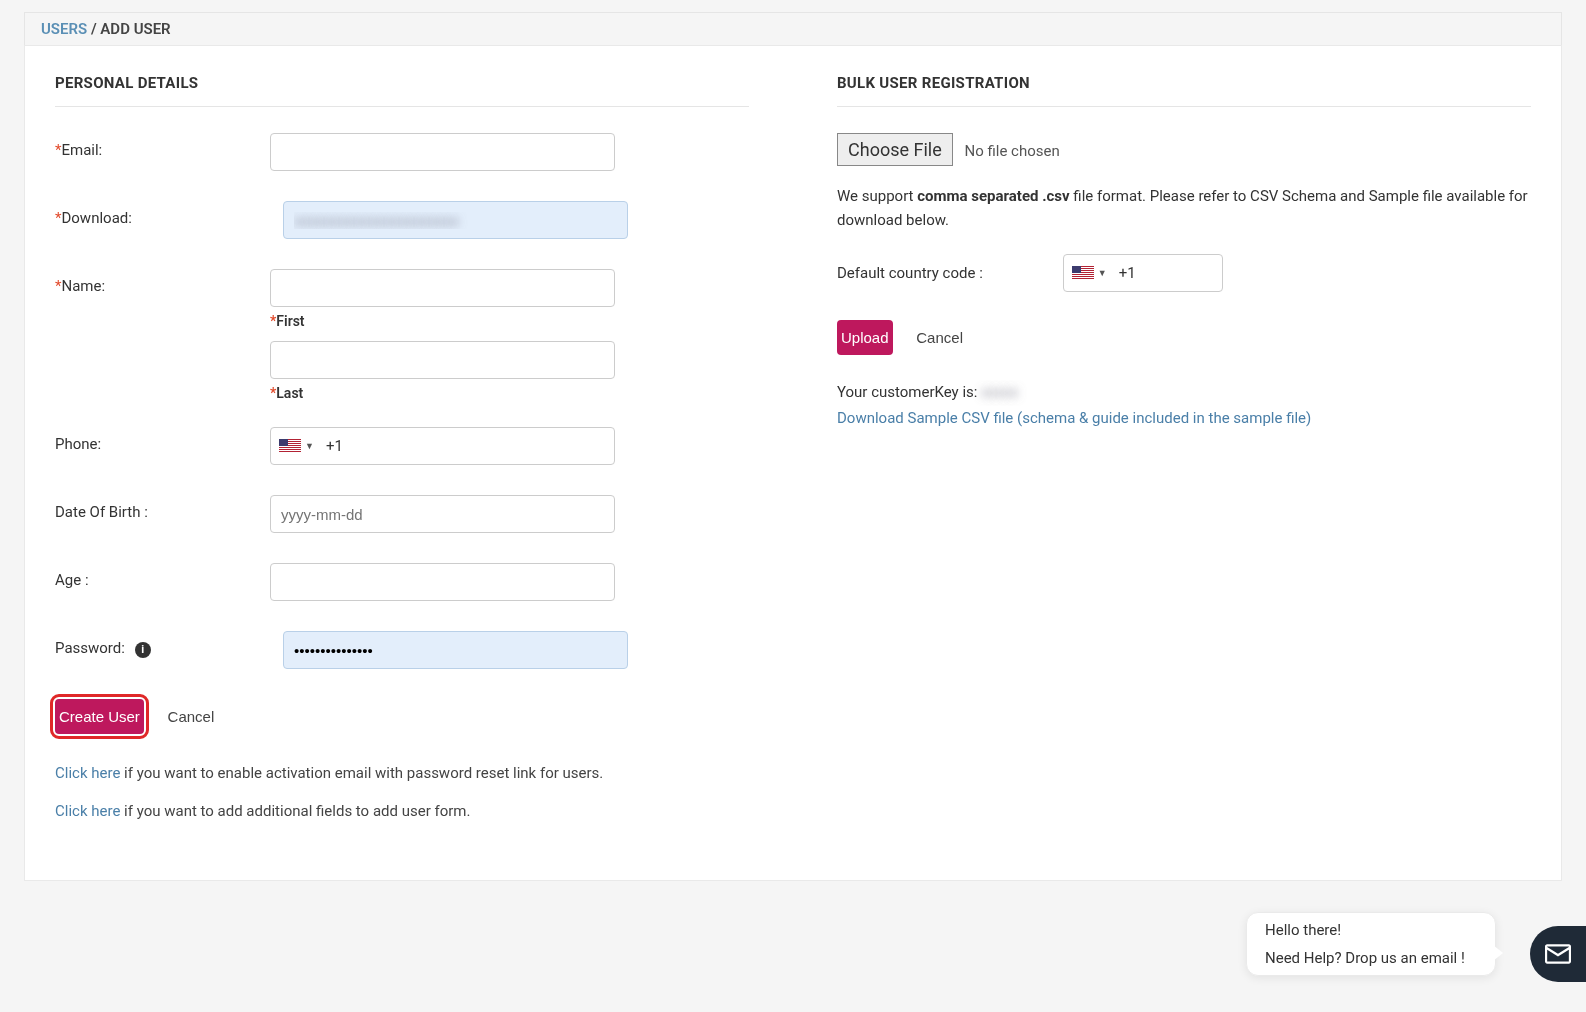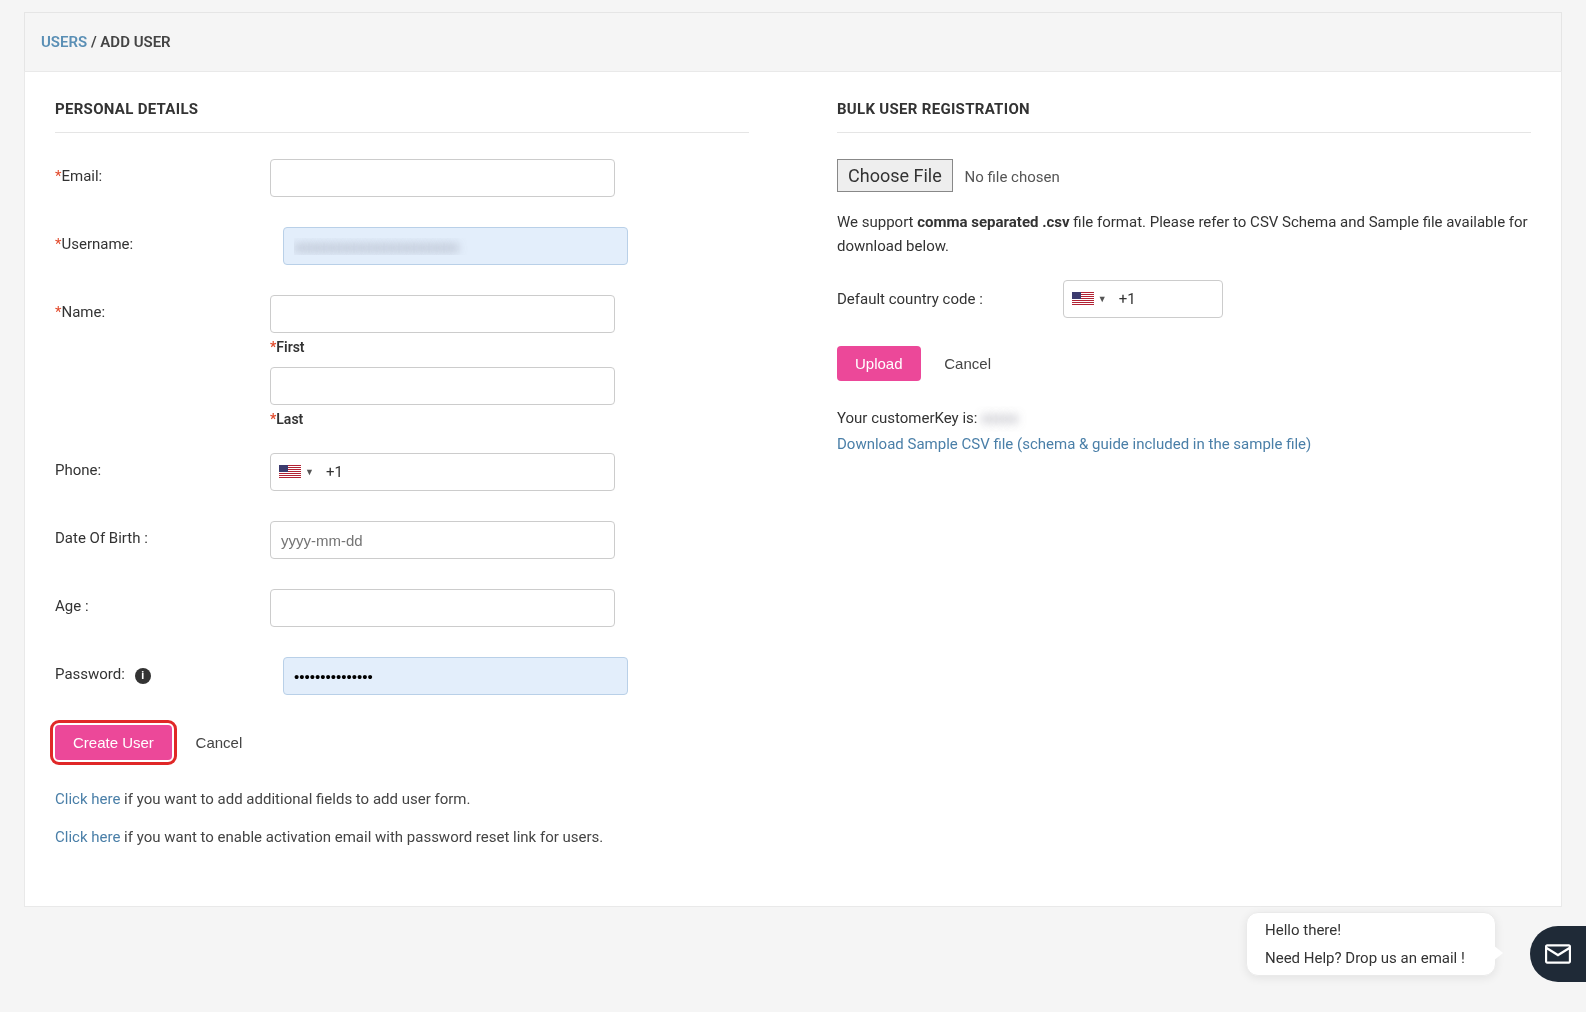--- a/index.html
+++ b/index.html
@@ -8,21 +8,21 @@
   background: #f5f5f5;
   color: #333;
   font-size: 15px;
 }
 .page-wrapper {
   padding: 0 24px;
   max-width: 1586px;
   margin: 0 auto;
 }
 .breadcrumb {
-  padding: 20px 16px;
+  padding: 7px 16px;
   background: #f5f5f5;
   border: 1px solid #e5e5e5;
   border-bottom: none;
   margin-top: 12px;
 }
 .breadcrumb a {
   color: #5a8fb5;
   text-decoration: none;
   font-weight: 600;
 }
@@ -102,25 +102,25 @@
 .info-icon {
   display:inline-block; width:16px; height:16px; border-radius:50%;
   background:#333; color:#fff; text-align:center; line-height:16px;
   font-size:11px; font-weight:700; margin-left:6px;
 }
 .blurred {
   color: transparent;
   text-shadow: 0 0 8px rgba(100,100,120,0.7);
 }
 .btn-primary {
-  background: #ec4899;
+  background: #be185d;
   color: #fff;
   border: none;
   border-radius: 4px;
-  padding: 9px 18px;
+  padding: 9px 4px;
   font-size: 15px;
   cursor: pointer;
 }
 .btn-primary.highlighted {
   outline: 3px solid #e02828;
   outline-offset: 2px;
 }
 .btn-text {
   background: none; border: none; color: #444;
   font-size: 15px; cursor: pointer; padding: 9px 12px; margin-left: 8px;
@@ -176,21 +176,21 @@
 
     <div class="col">
       <div class="section-title">PERSONAL DETAILS</div>
 
       <div class="form-row">
         <div class="label"><span class="req">*</span><span>Email:</span></div>
         <div class="field"><input type="email" style=""></div>
       </div>
 
       <div class="form-row">
-        <div class="label"><span class="req">*</span><span>Username:</span></div>
+        <div class="label"><span class="req">*</span><span>Download:</span></div>
         <div class="field"><input type="text" class="filled-blue blurred" value="xxxxxxxxxxxxxxxxxxxxxx" style=""></div>
       </div>
 
       <div class="form-row" style="margin-bottom:10px;">
         <div class="label"><span class="req">*</span><span>Name:</span></div>
         <div class="field">
           <input type="text" style="">
           <div class="sublabel"><span class="req">*</span><span>First</span></div>
           <div style="height:12px"></div>
           <input type="text" style="">
@@ -228,24 +228,24 @@
         </div>
         <div class="field"><input type="password" class="filled-blue" value="•••••••••••••••" style=""></div>
       </div>
 
       <div class="actions-row">
         <button class="btn-primary highlighted">Create User</button>
         <button class="btn-text">Cancel</button>
       </div>
 
       <div class="hint-line">
+        <a href="#">Click here</a><span> if you want to enable activation email with password reset link for users.</span>
+      </div>
+      <div class="hint-line">
         <a href="#">Click here</a><span> if you want to add additional fields to add user form.</span>
-      </div>
-      <div class="hint-line">
-        <a href="#">Click here</a><span> if you want to enable activation email with password reset link for users.</span>
       </div>
     </div>
 
     <div class="col">
       <div class="section-title">BULK USER REGISTRATION</div>
 
       <div class="file-row">
         <span class="file-btn">Choose File</span>
         <span class="file-status">No file chosen</span>
       </div>

